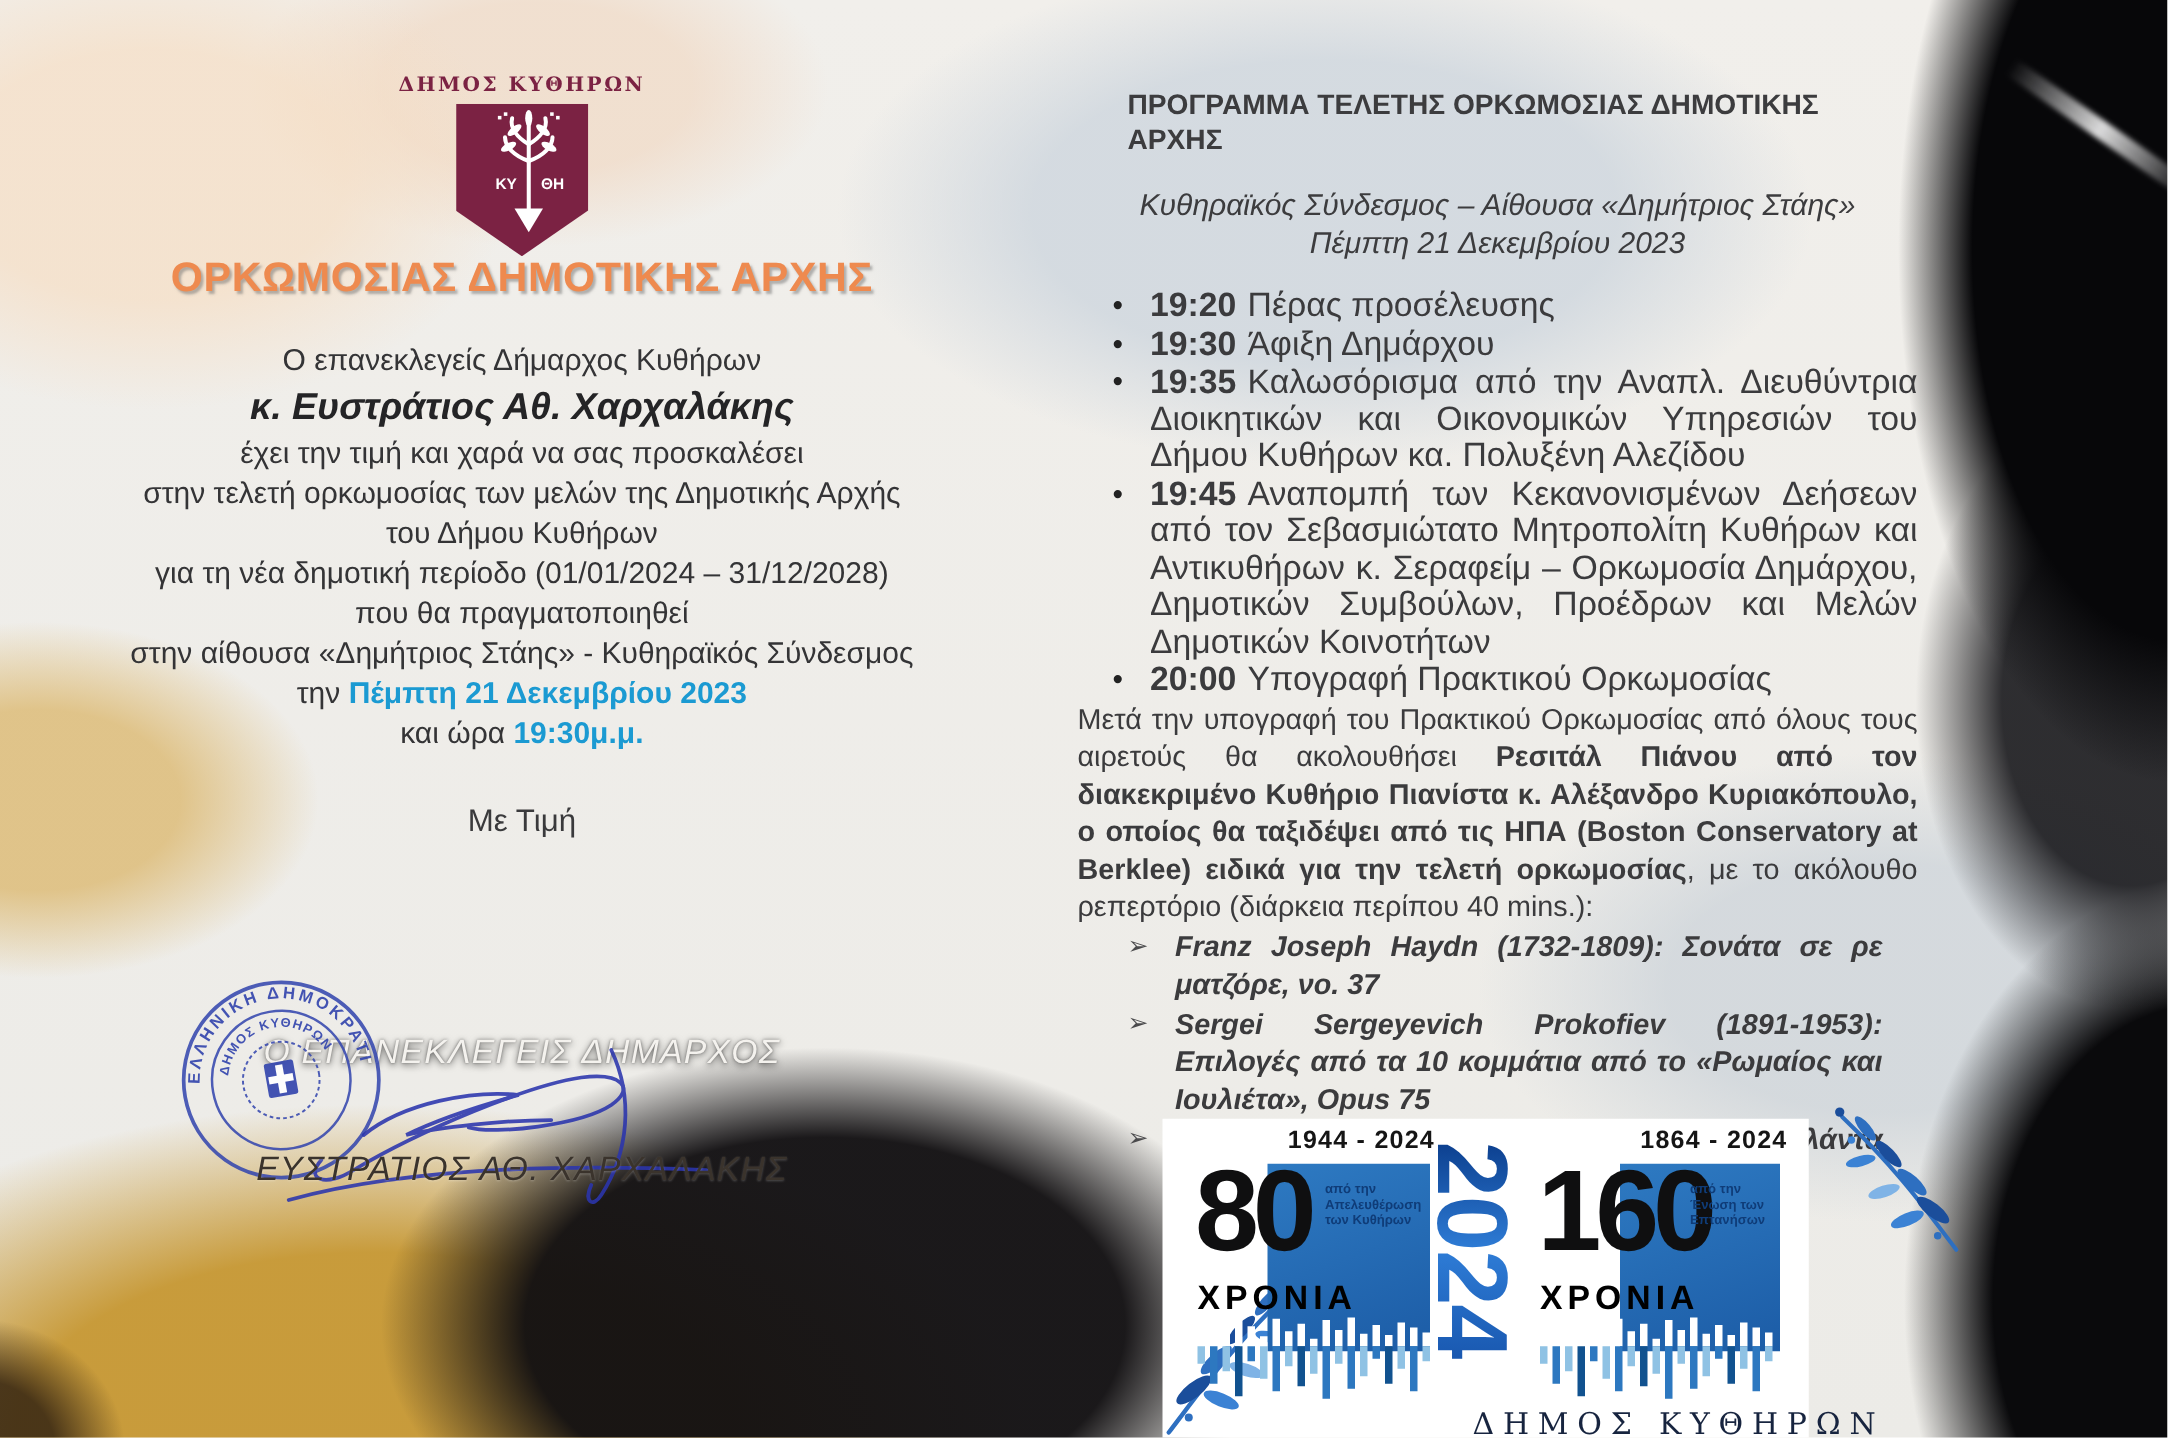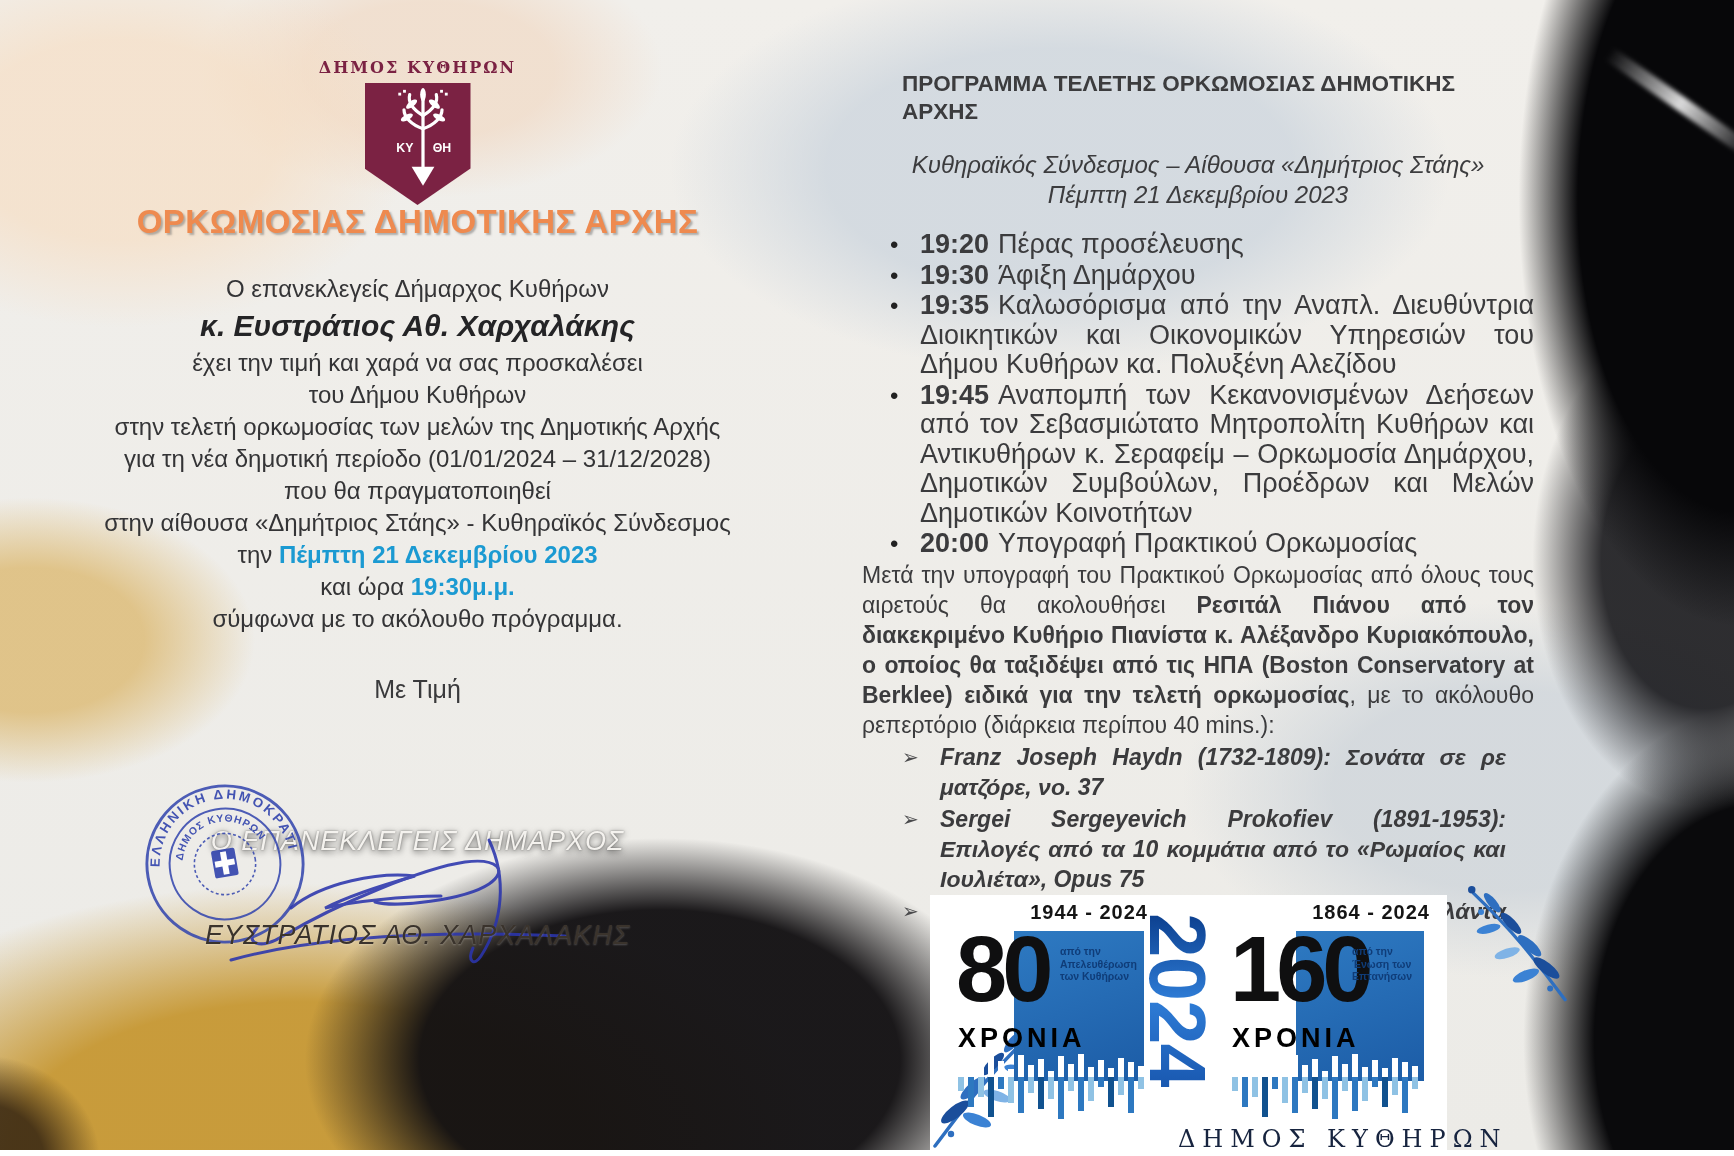--- a/index.html
+++ b/index.html
@@ -191,28 +191,27 @@
         <text x="70" y="68" font-size="13" font-weight="bold" fill="#ffffff" text-anchor="middle">ΘΗ</text>
       </svg>
     </div>
 
     <div class="main-title">ΟΡΚΩΜΟΣΙΑΣ ΔΗΜΟΤΙΚΗΣ ΑΡΧΗΣ</div>
 
     <div class="body-block">
       <div>Ο επανεκλεγείς Δήμαρχος Κυθήρων</div>
       <div class="name-line">κ. Ευστράτιος Αθ. Χαρχαλάκης</div>
       <div>έχει την τιμή και χαρά να σας προσκαλέσει</div>
+      <div>στην τελετή ορκωμοσίας των μελών της Δημοτικής Αρχής</div>
       <div>του Δήμου Κυθήρων</div>
-      <div>στην τελετή ορκωμοσίας των μελών της Δημοτικής Αρχής</div>
       <div>για τη νέα δημοτική περίοδο (01/01/2024 – 31/12/2028)</div>
       <div>που θα πραγματοποιηθεί</div>
       <div>στην αίθουσα «Δημήτριος Στάης» - Κυθηραϊκός Σύνδεσμος</div>
       <div><span>την </span><span class="accent">Πέμπτη 21 Δεκεμβρίου 2023</span></div>
       <div><span>και ώρα </span><span class="accent">19:30μ.μ.</span></div>
-      <div>σύμφωνα με το ακόλουθο πρόγραμμα.</div>
     </div>
 
     <div class="closing">Με Τιμή</div>
 
     <div class="signer-title">Ο ΕΠΑΝΕΚΛΕΓΕΙΣ ΔΗΜΑΡΧΟΣ</div>
 
     <svg class="stamp" viewBox="0 0 170 170">
       <g stroke="#3547ae" fill="none" opacity="0.95">
         <circle cx="85" cy="85" r="79" stroke-width="3"></circle>
         <circle cx="85" cy="85" r="56" stroke-width="2"></circle>

